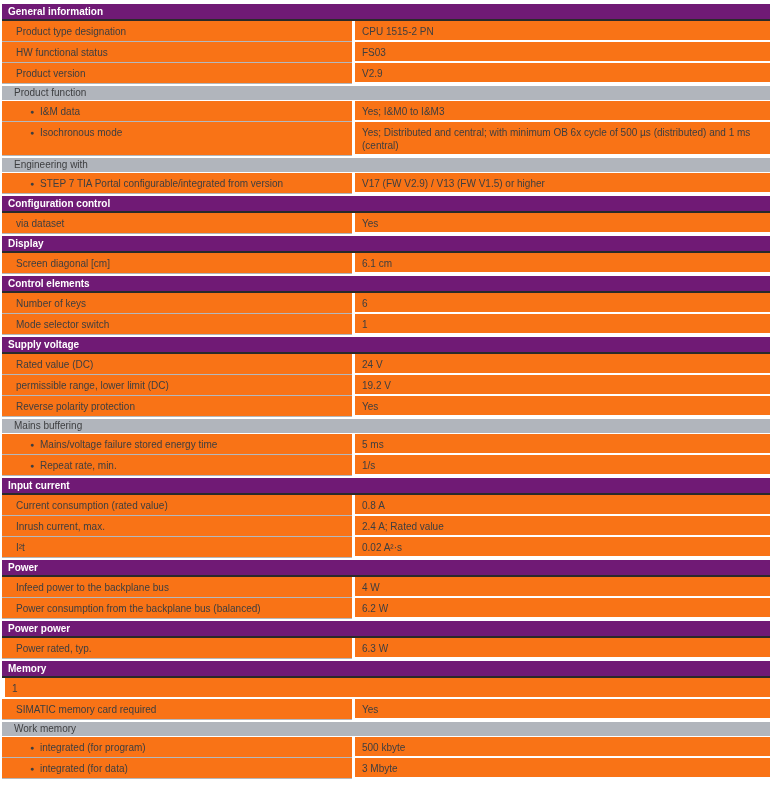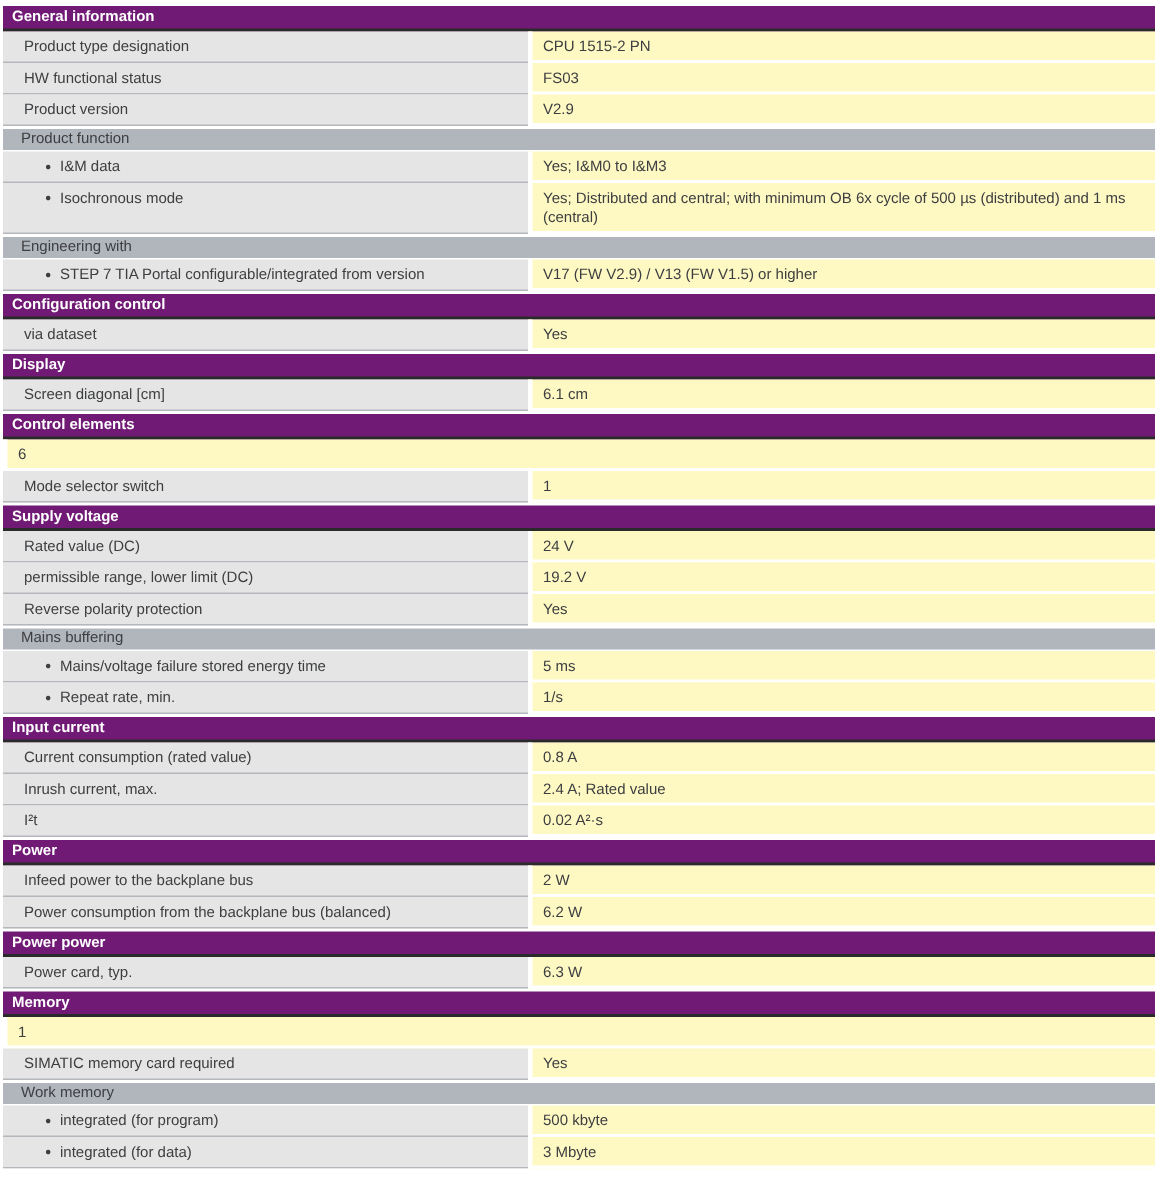--- a/index.html
+++ b/index.html
@@ -34,41 +34,41 @@
     padding-left: 12px;
   }
   .row {
     display: flex;
     align-items: stretch;
     min-height: 19px;
   }
   .cell-label {
     width: 350px;
     box-sizing: border-box;
-    background: #e5e5e5;
+    background: #f97316;
     border-bottom: 1px solid #b4b8bc;
     padding: 4px 8px 2px 14px;
     line-height: 13px;
   }
   .cell-label.bulleted {
     padding-left: 38px;
     position: relative;
   }
   .bullet {
     position: absolute;
     left: 28px;
     top: 4px;
     font-size: 7px;
     line-height: 13px;
     color: #3d3e40;
   }
   .cell-value {
     flex: 1;
     box-sizing: border-box;
-    background: #fef9c3;
+    background: #f97316;
     border-left: 3px solid #ffffff;
     border-bottom: 2px solid #ffffff;
     padding: 4px 10px 2px 7px;
     line-height: 13px;
   }
 </style>
 </head>
 <body>
 
 <div id="datasheet">
@@ -104,20 +104,21 @@
       <div class="cell-label"><span>via dataset</span></div>
       <div class="cell-value">Yes</div>
     </div>
     <div class="section-header">Display</div>
     <div class="row">
       <div class="cell-label"><span>Screen diagonal [cm]</span></div>
       <div class="cell-value">6.1 cm</div>
     </div>
     <div class="section-header">Control elements</div>
     <div class="row">
+      <div class="cell-label"><span>Number of keys</span></div>
       <div class="cell-value">6</div>
     </div>
     <div class="row">
       <div class="cell-label"><span>Mode selector switch</span></div>
       <div class="cell-value">1</div>
     </div>
     <div class="section-header">Supply voltage</div>
     <div class="row">
       <div class="cell-label"><span>Rated value (DC)</span></div>
       <div class="cell-value">24 V</div>
@@ -148,29 +149,29 @@
       <div class="cell-label"><span>Inrush current, max.</span></div>
       <div class="cell-value">2.4 A; Rated value</div>
     </div>
     <div class="row">
       <div class="cell-label"><span>I²t</span></div>
       <div class="cell-value">0.02 A²·s</div>
     </div>
     <div class="section-header">Power</div>
     <div class="row">
       <div class="cell-label"><span>Infeed power to the backplane bus</span></div>
-      <div class="cell-value">2 W</div>
+      <div class="cell-value">4 W</div>
     </div>
     <div class="row">
       <div class="cell-label"><span>Power consumption from the backplane bus (balanced)</span></div>
       <div class="cell-value">6.2 W</div>
     </div>
     <div class="section-header">Power power</div>
     <div class="row">
-      <div class="cell-label"><span>Power card, typ.</span></div>
+      <div class="cell-label"><span>Power rated, typ.</span></div>
       <div class="cell-value">6.3 W</div>
     </div>
     <div class="section-header">Memory</div>
     <div class="row">
       <div class="cell-value">1</div>
     </div>
     <div class="row">
       <div class="cell-label"><span>SIMATIC memory card required</span></div>
       <div class="cell-value">Yes</div>
     </div>

